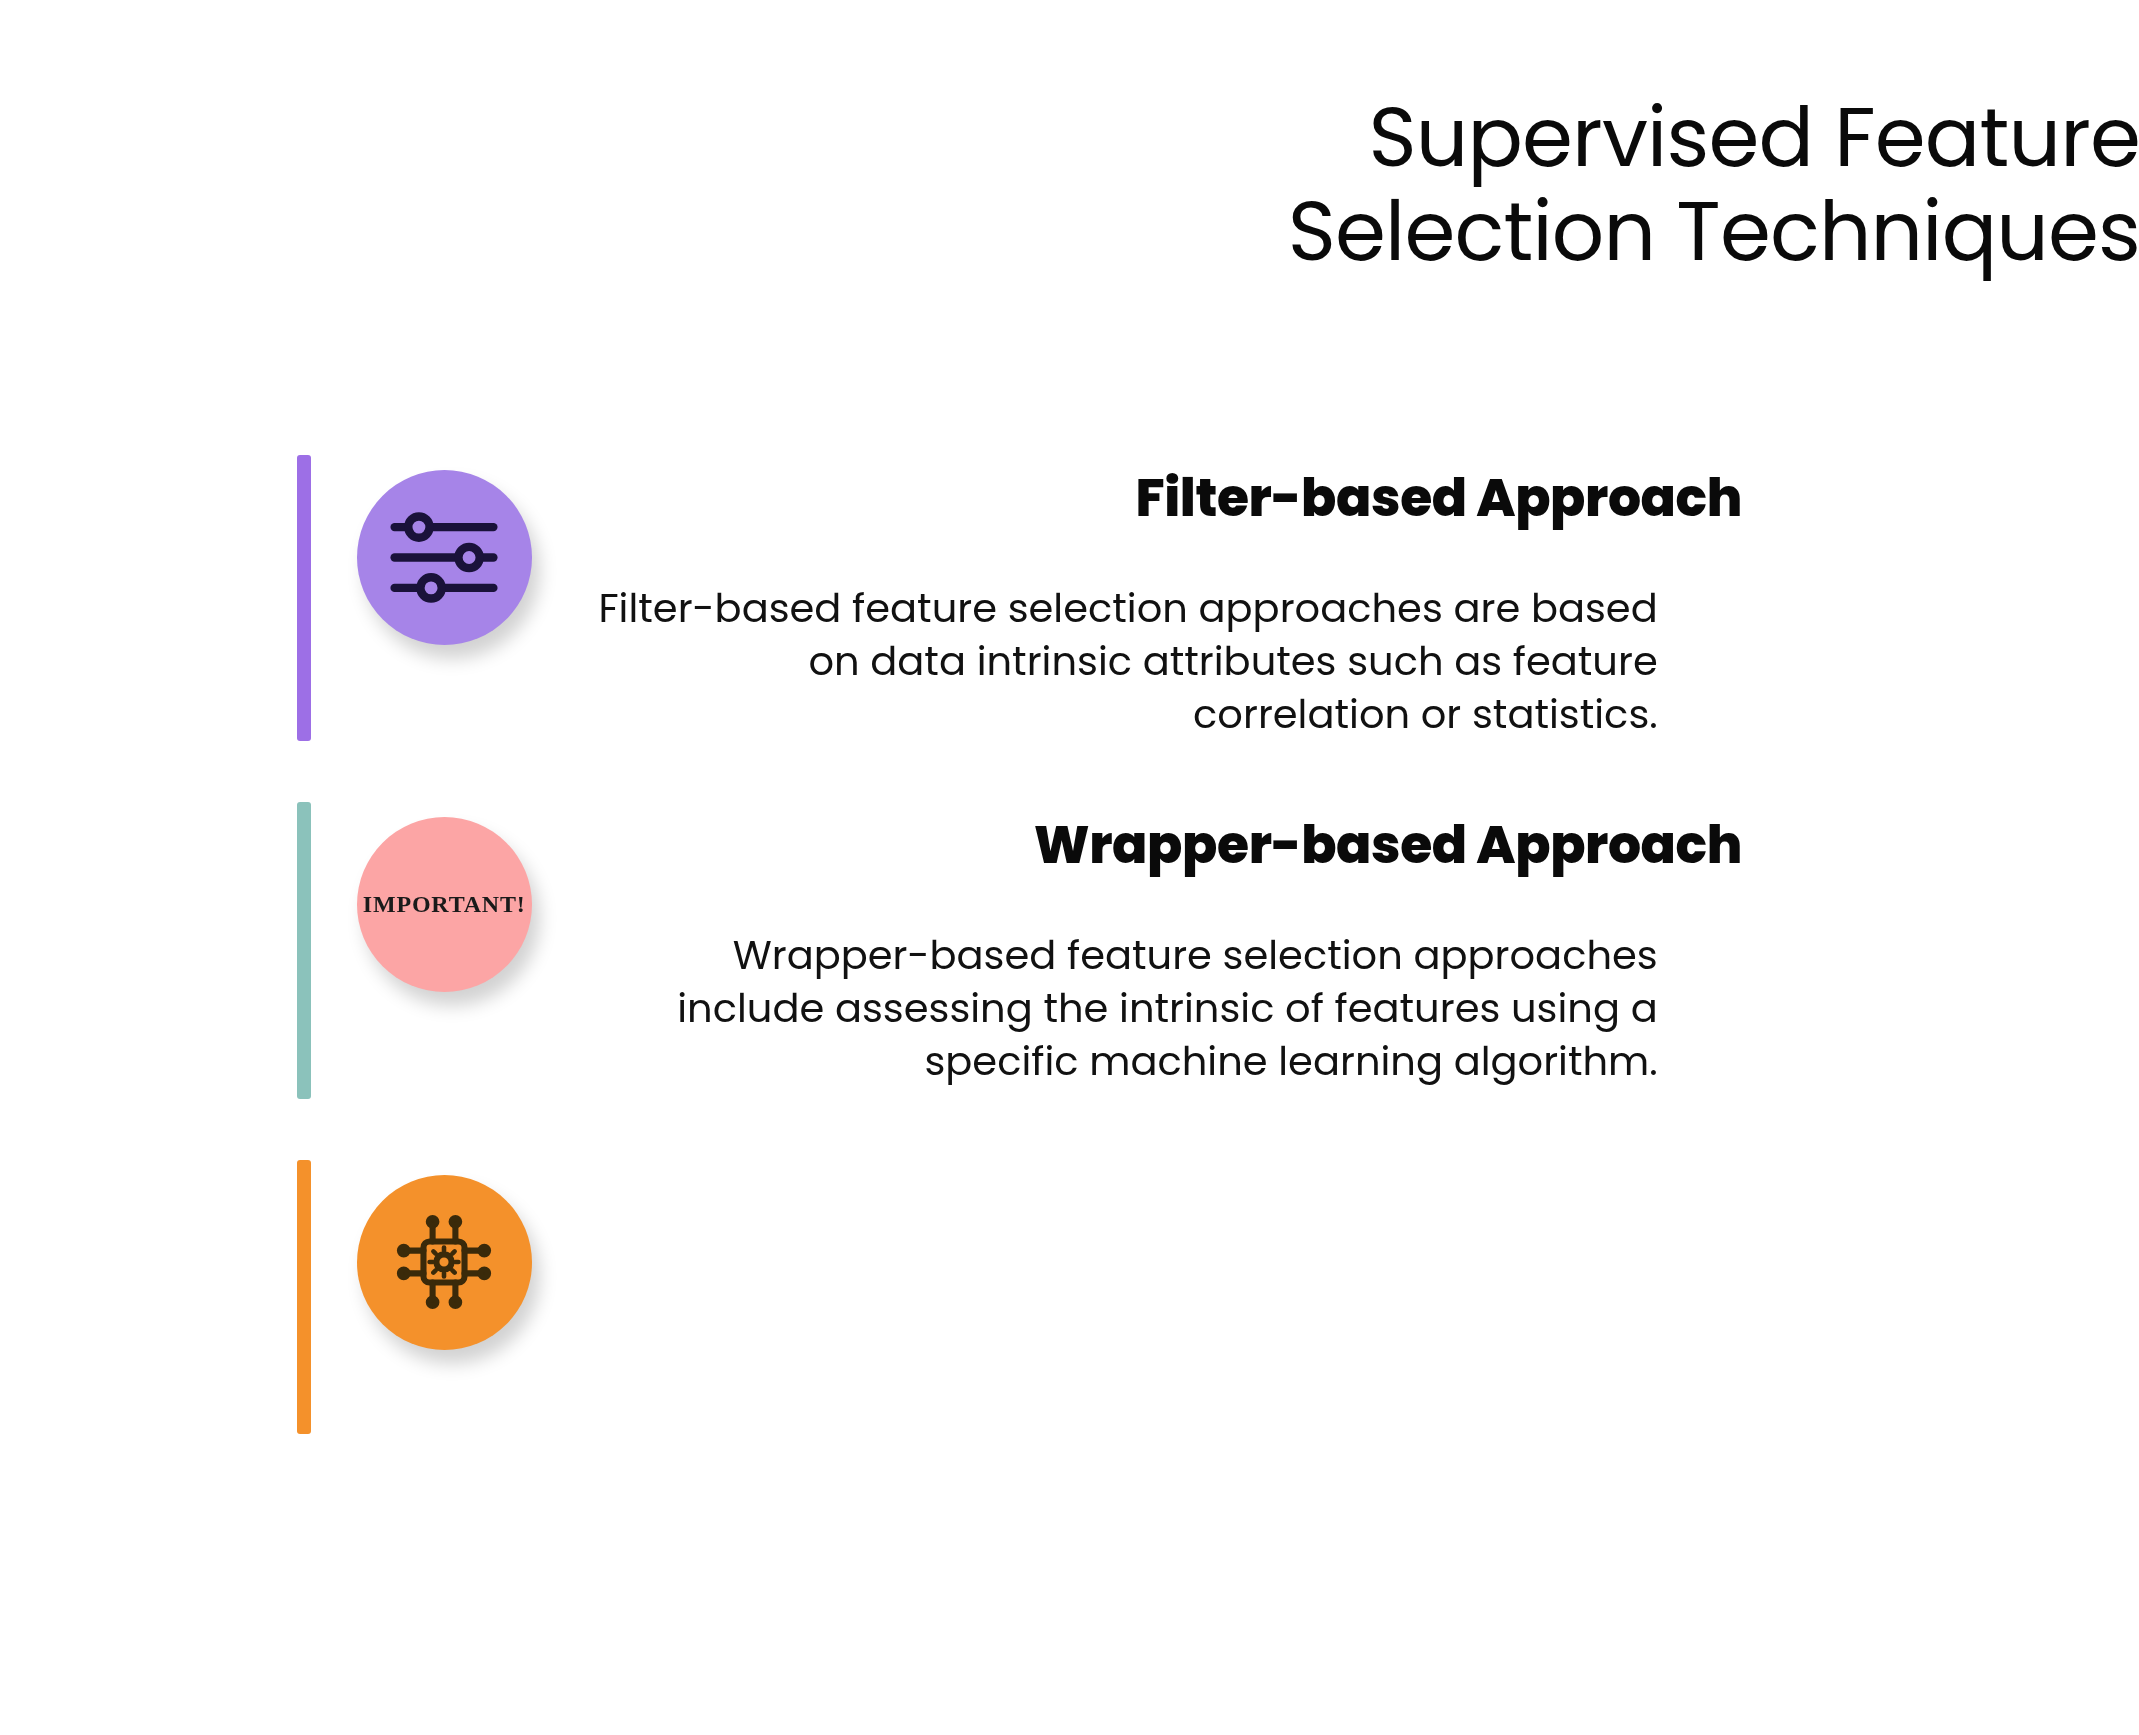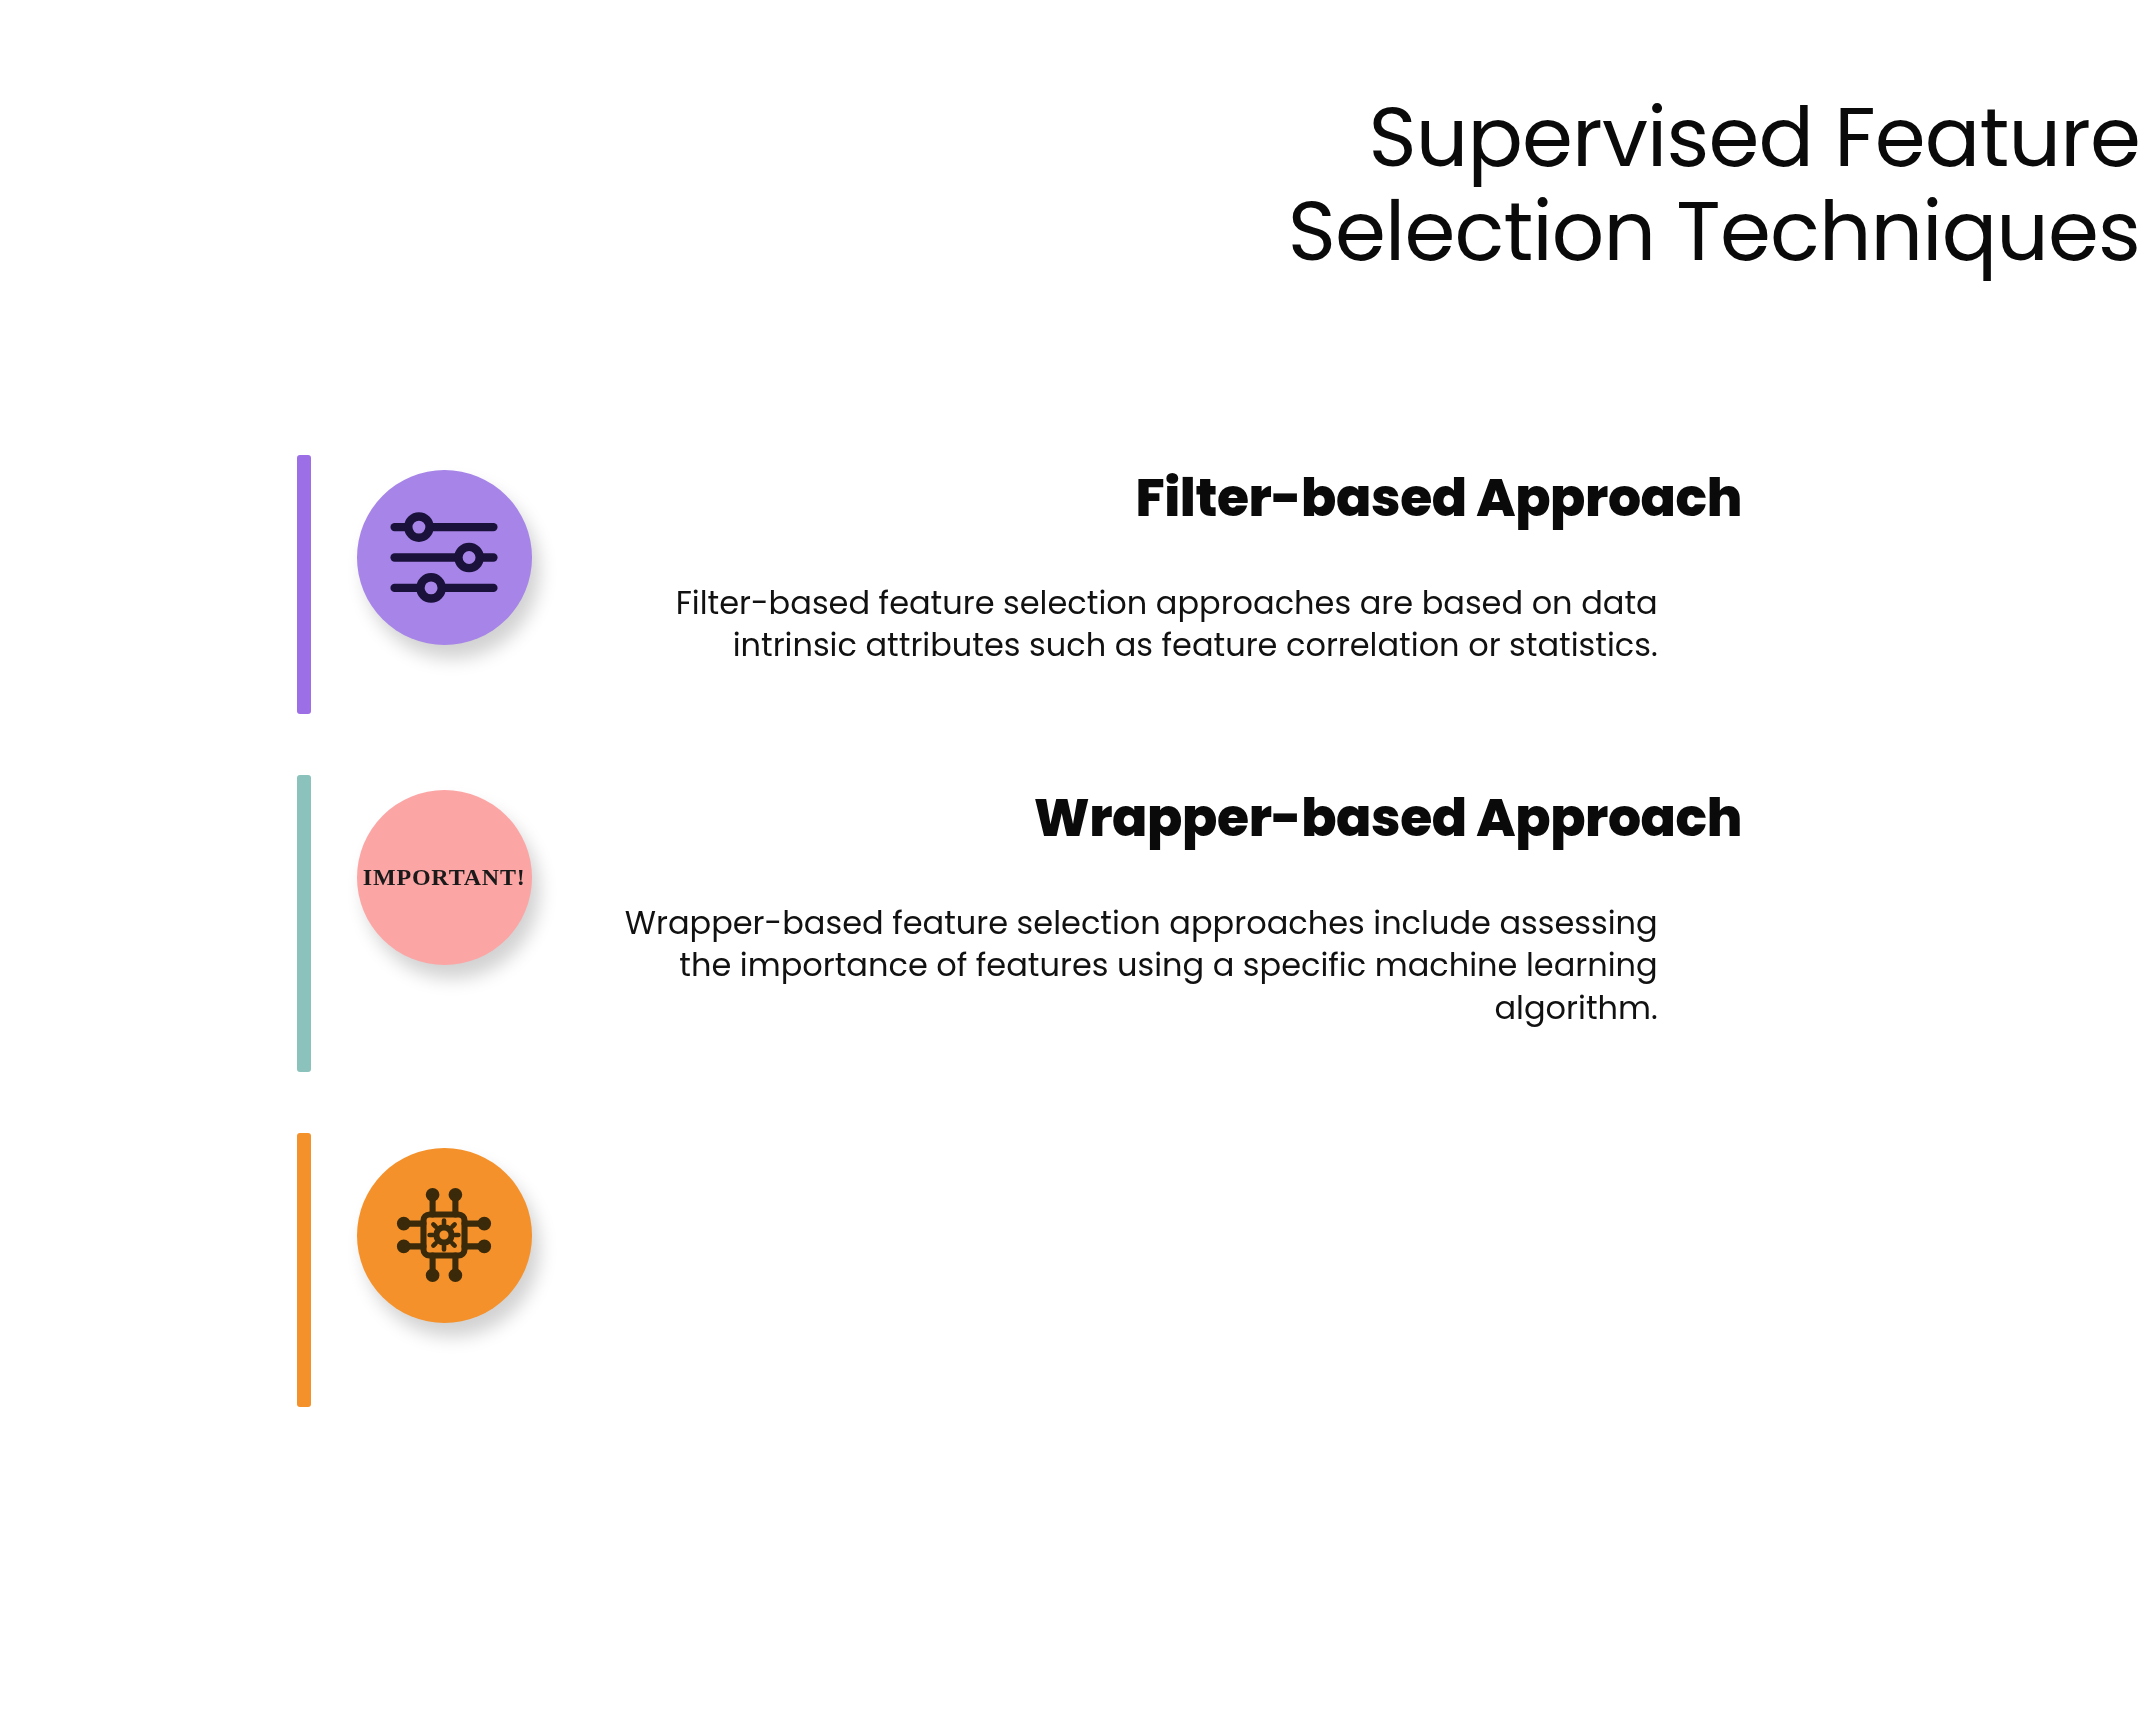--- a/index.html
+++ b/index.html
@@ -59,21 +59,21 @@
     flex: 1;
     padding-top: 4.6px;
   }
   .item-title {
     font-size: 52px;
     font-weight: 800;
     margin-bottom: 9px;
     letter-spacing: -0.4px;
   }
   .item-desc {
-    font-size: 32px;
+    font-size: 40px;
     font-weight: 400;
     line-height: 1.32;
     color: #111;
     max-width: 1065px;
     margin-top: 45px;
   }
   .important-label {
     font-family: "Comic Sans MS", "Marker Felt", cursive;
     font-weight: 700;
     font-size: 24px;
@@ -114,21 +114,21 @@
     </div>
   </div>
 
   <div class="item">
     <div class="bar"></div>
     <div class="icon-circle">
       <span class="important-label">IMPORTANT!</span>
     </div>
     <div class="text-block">
       <div class="item-title">Wrapper-based Approach</div>
-      <div class="item-desc">Wrapper-based feature selection approaches include assessing the importance of features using a specific machine learning algorithm.</div>
+      <div class="item-desc">Wrapper-based feature selection approaches include assessing the intrinsic of features using a specific machine learning algorithm.</div>
     </div>
   </div>
 
   <div class="item">
     <div class="bar"></div>
     <div class="icon-circle">
       <svg width="114" height="114" viewBox="0 0 150 150">
         <g stroke="#3a2a0a" stroke-width="8" fill="none" stroke-linecap="round" stroke-linejoin="round">
           <rect x="48" y="48" width="54" height="54" rx="8"></rect>
 

